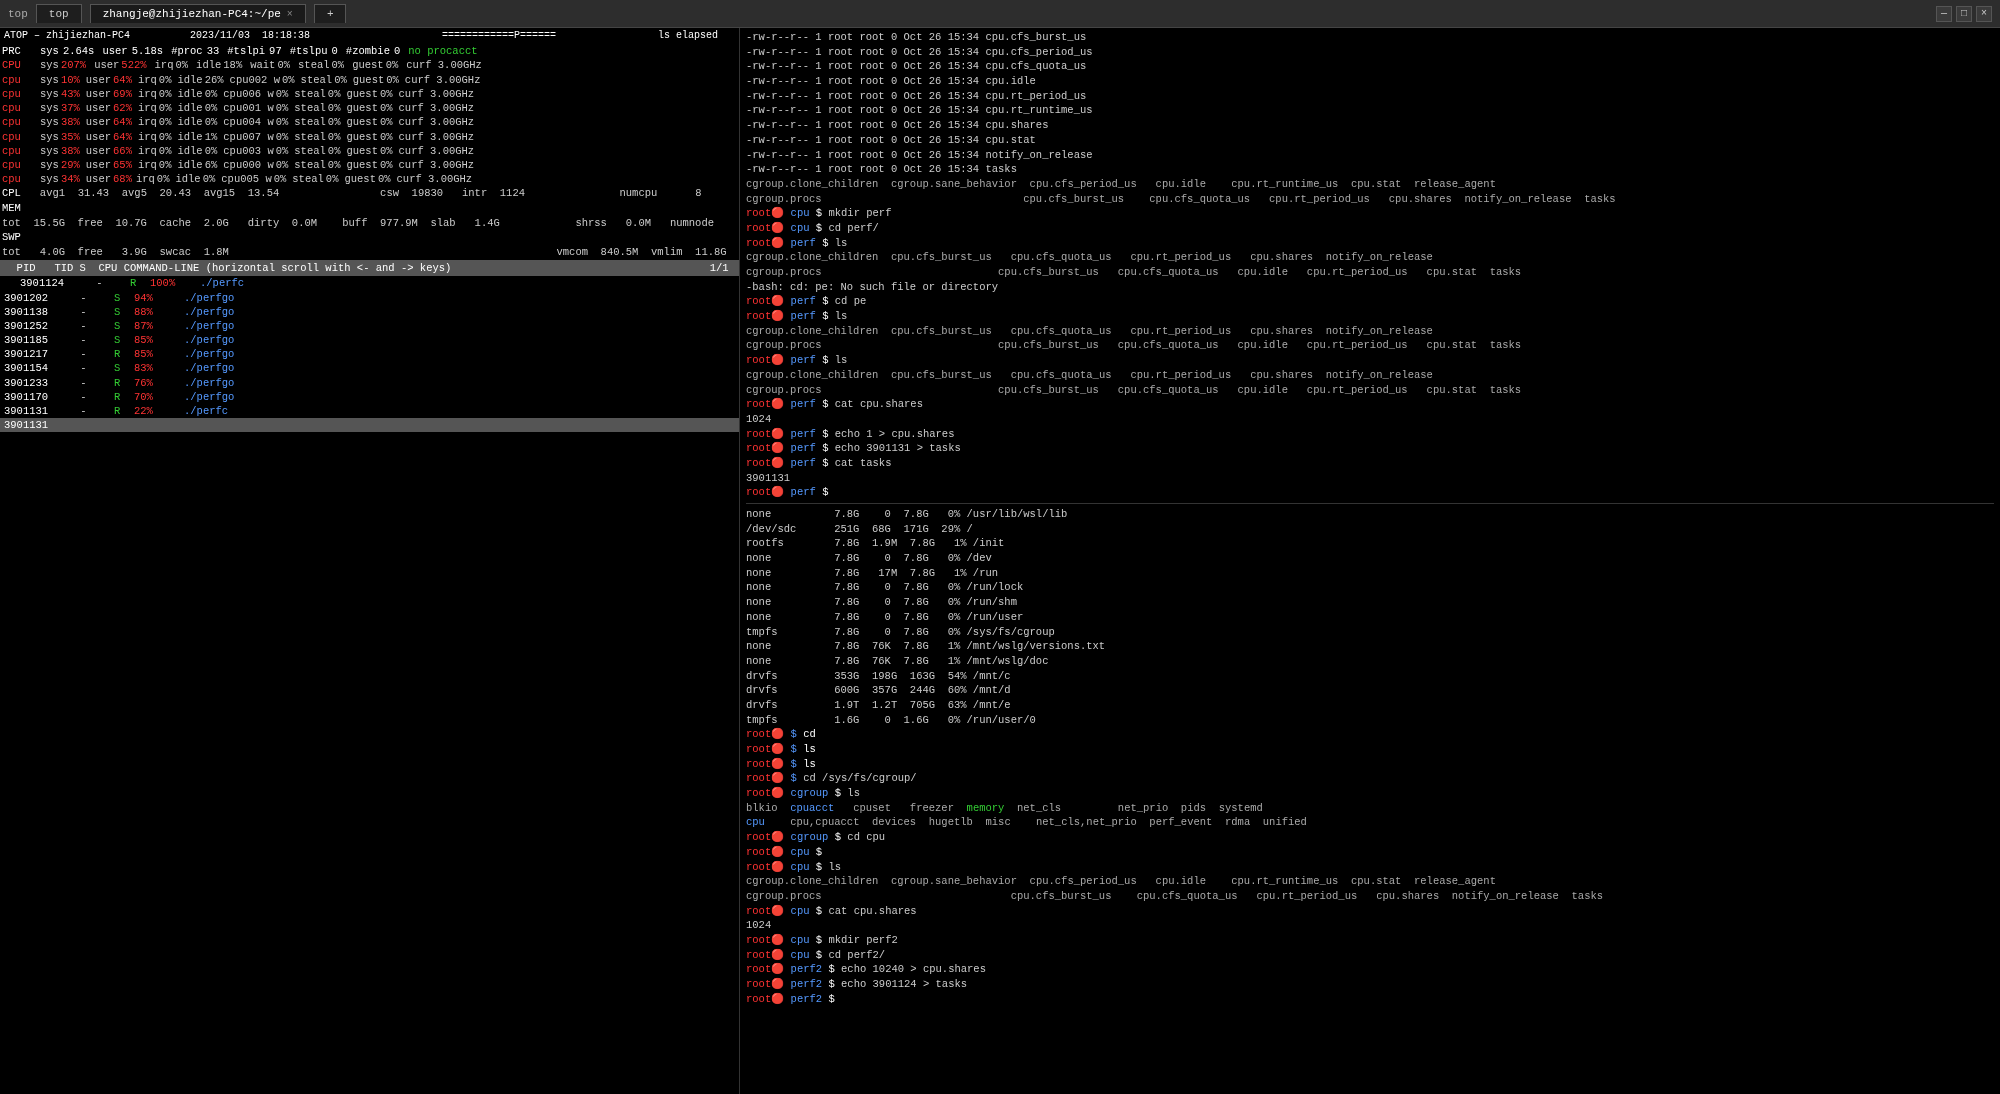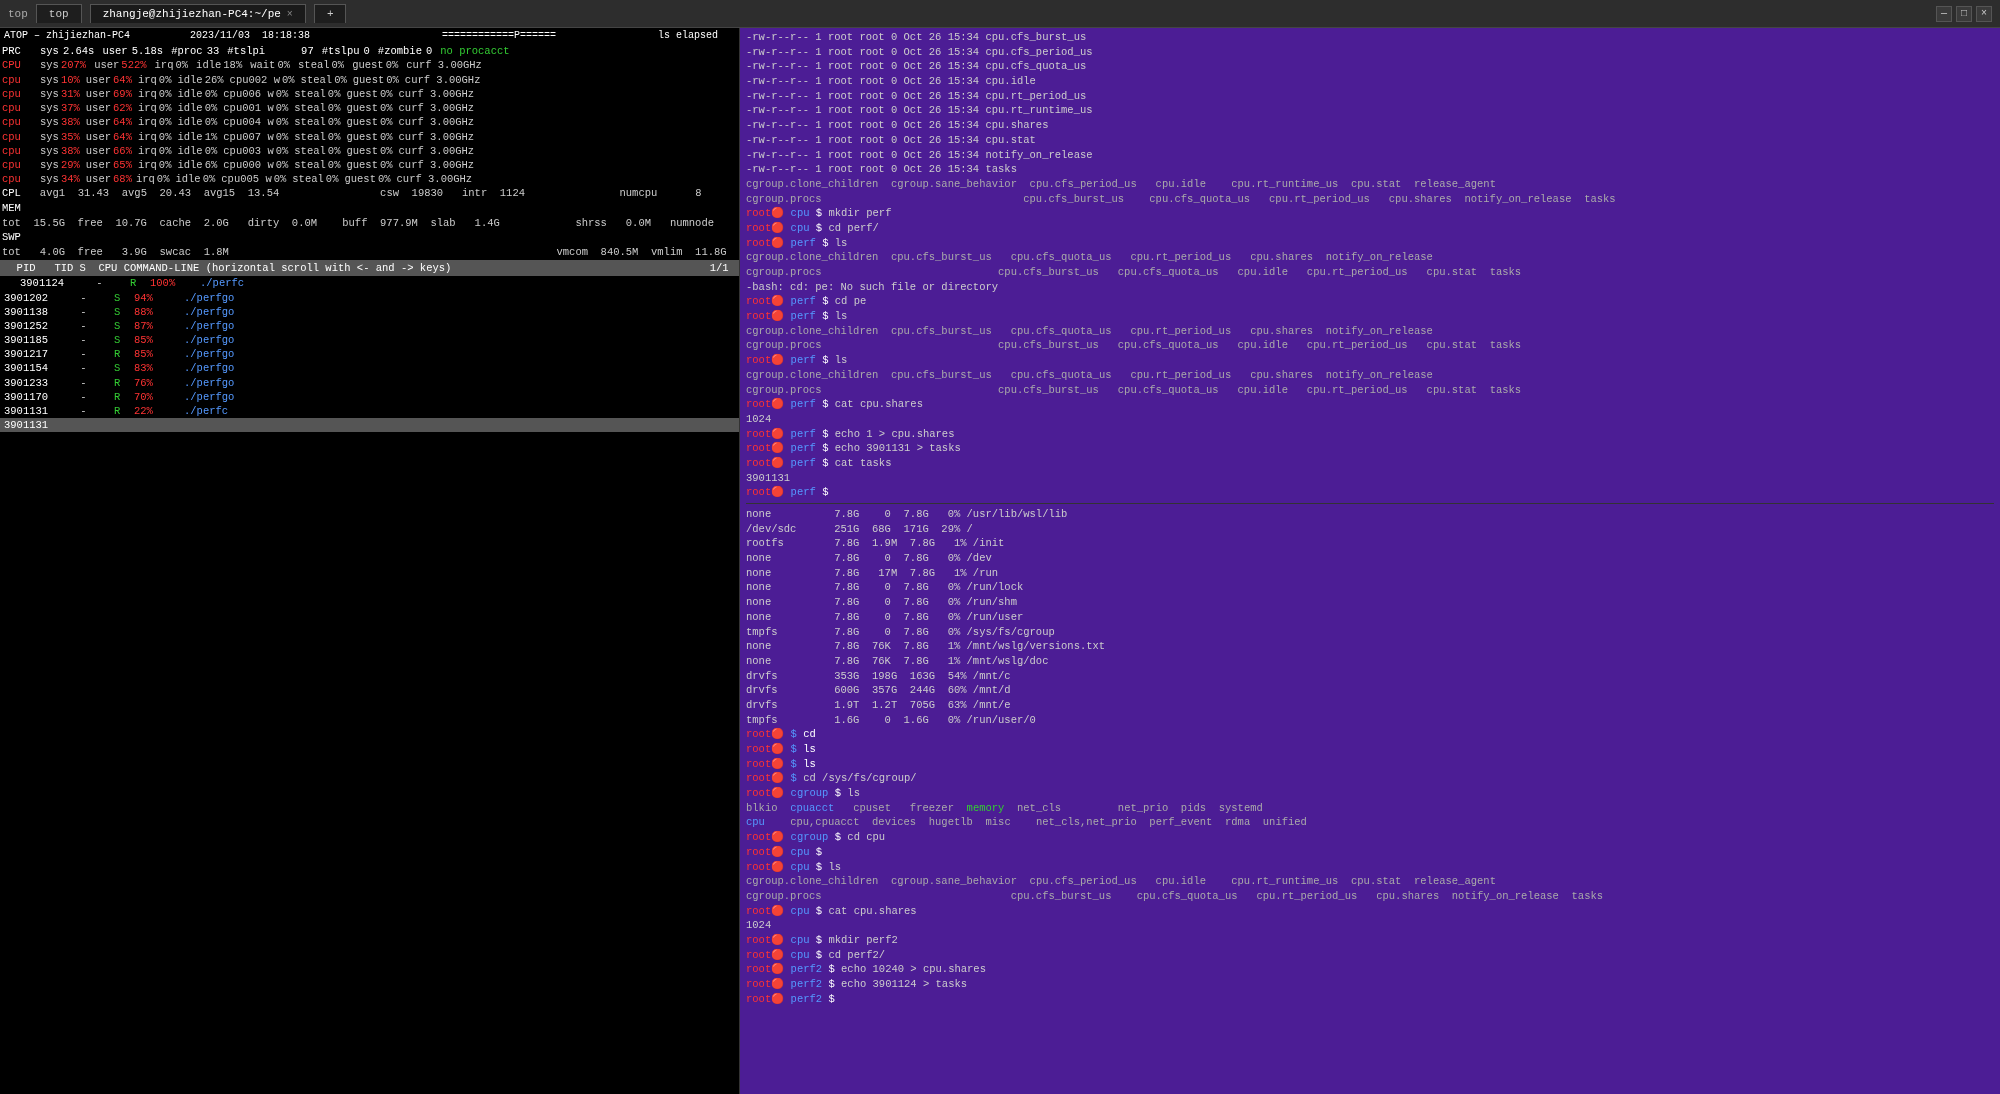--- a/index.html
+++ b/index.html
@@ -80,21 +80,21 @@
       background: #000;
       color: #ccc;
       overflow: hidden;
       border-right: 1px solid #333;
       font-size: 10.5px;
       line-height: 1.35;
     }
     
     .right-pane {
       flex: 1;
-      background: #4c1d95;
+      background: #000000;
       color: #ccc;
       overflow: hidden;
       font-size: 10.5px;
       line-height: 1.35;
       padding: 2px 4px;
     }
     
     .terminal-line {
       white-space: pre;
       line-height: 1.4;
@@ -134,21 +134,21 @@
 
     <div style="display:flex;padding:0 2px;line-height:1.4;font-size:10.5px;">
       <span style="color:#fff;min-width:38px;">PRC</span>
       <span style="color:#fff;margin-right:4px;">sys</span>
       <span style="color:#fff;margin-right:8px;">2.64s</span>
       <span style="color:#fff;margin-right:4px;">user</span>
       <span style="color:#fff;margin-right:8px;">5.18s</span>
       <span style="color:#fff;margin-right:4px;">#proc</span>
       <span style="color:#fff;margin-right:8px;">33</span>
       <span style="color:#fff;margin-right:4px;">#tslpi</span>
-      <span style="color:#fff;margin-right:8px;margin-left:32px;">97</span>
+      <span style="color:#fff;margin-right:8px;">97</span>
       <span style="color:#fff;margin-right:4px;">#tslpu</span>
       <span style="color:#fff;margin-right:8px;">0</span>
       <span style="color:#fff;margin-right:4px;">#zombie</span>
       <span style="color:#fff;margin-right:8px;">0</span>
       <span style="color:#33cc33;">no procacct</span>
     </div>
 
     <div style="display:flex;padding:0 2px;line-height:1.4;font-size:10.5px;">
       <span style="color:#ff3333;min-width:38px;">CPU</span>
       <span style="color:#ccc;margin-right:2px;">sys</span>
@@ -182,21 +182,21 @@
         <span style="color:#ccc;margin-right:6px;">0%</span>
       <span style="color:#ccc;margin-right:2px;">steal</span>
         <span style="color:#ccc;margin-right:6px;">0%</span>
       <span style="color:#ccc;margin-right:2px;">guest</span>
         <span style="color:#ccc;margin-right:6px;">0%</span>
       <span style="color:#ccc;">curf 3.00GHz</span>
     </div>
     <div style="display:flex;padding:0 2px;line-height:1.35;font-size:10.5px;">
       <span style="color:#ff3333;min-width:38px;">cpu</span>
       <span style="color:#ccc;margin-right:2px;">sys</span>
-        <span style="color:#ff3333;margin-right:6px;">31%</span>
+        <span style="color:#ff3333;margin-right:6px;">43%</span>
       <span style="color:#ccc;margin-right:2px;">user</span>
         <span style="color:#ff3333;margin-right:6px;">69%</span>
       <span style="color:#ccc;margin-right:2px;">irq</span>
         <span style="color:#ccc;margin-right:6px;">0%</span>
       <span style="color:#ccc;margin-right:2px;">idle</span>
         <span style="color:#ccc;margin-right:6px;">0%</span>
       <span style="color:#ccc;margin-right:2px;">cpu006 w</span>
         <span style="color:#ccc;margin-right:6px;">0%</span>
       <span style="color:#ccc;margin-right:2px;">steal</span>
         <span style="color:#ccc;margin-right:6px;">0%</span>

